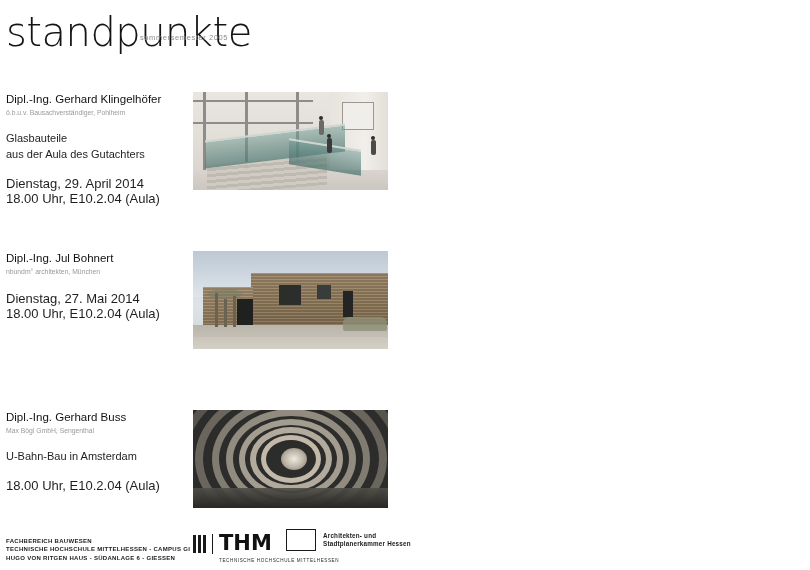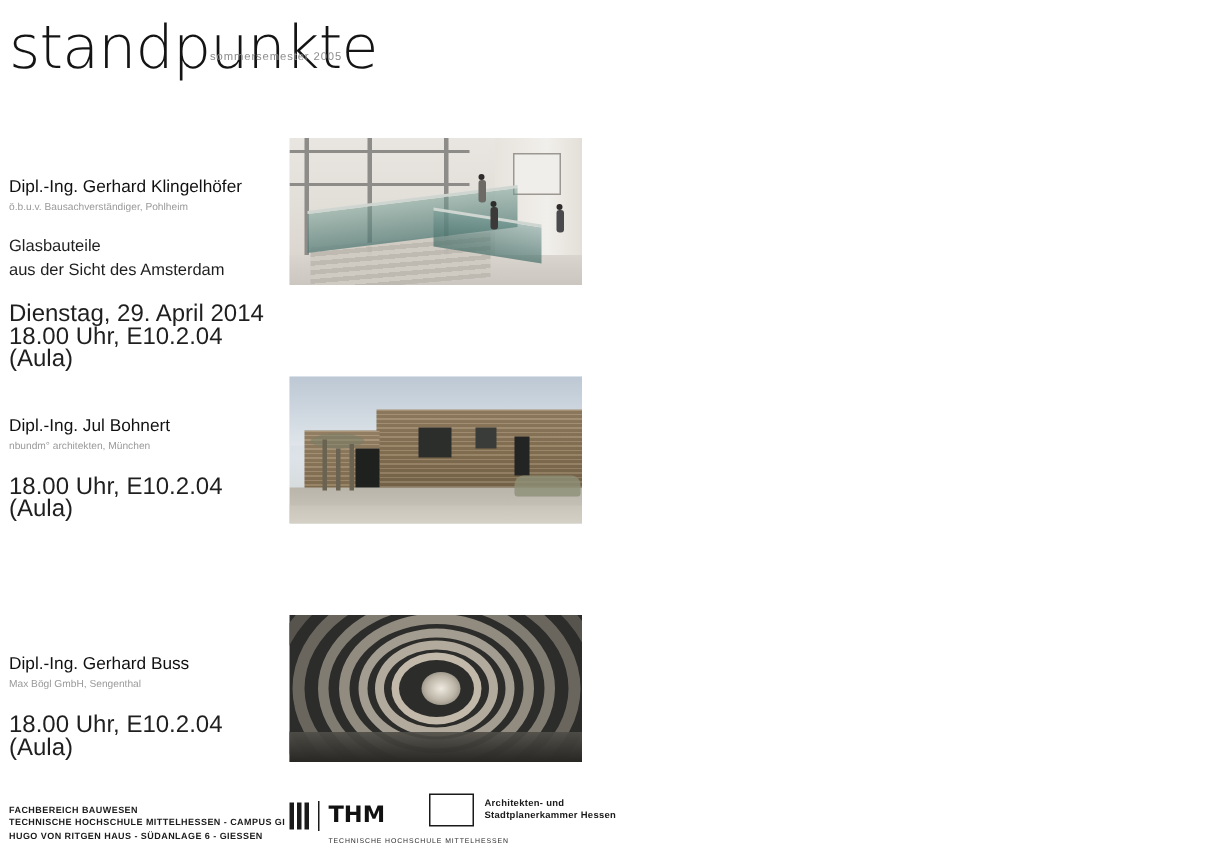--- a/index.html
+++ b/index.html
@@ -56,39 +56,38 @@
     position: absolute;
     left: 6px;
     top: 0;
     width: 180px;
   }
   .speaker {
     font-size: 11.5px;
     color: #111111;
     line-height: 14px;
     white-space: nowrap;
-    margin-top: 26px;
   }
   .affil {
     font-size: 6.8px;
     color: #9a9a9a;
     line-height: 10px;
     margin-top: 2px;
     white-space: nowrap;
   }
   .talk {
     font-size: 11px;
     color: #1f1f1f;
     line-height: 16px;
   }
   .talk-block {
     margin-top: 12px;
   }
   .when {
-    font-size: 16px;
+    font-size: 13px;
     color: #1f1f1f;
     line-height: 15px;
   }
   .when-block {
     margin-top: 14px;
   }
 
   .entry-photo {
     position: absolute;
     top: 0;
@@ -258,21 +257,21 @@
   }
   .thm-bars span:nth-child(1) { height: 18px; }
   .thm-bars span:nth-child(2) { height: 18px; }
   .thm-bars span:nth-child(3) { height: 18px; }
   .thm-divider {
     width: 1px; height: 20px; background: #1a1a1a;
   }
   .thm-word {
     font-family: "DejaVu Sans", sans-serif;
     font-weight: bold;
-    font-size: 15px;
+    font-size: 21px;
     letter-spacing: 0px;
     line-height: 21px;
     color: #111;
   }
   .thm-sub {
     position: absolute;
     left: 0;
     bottom: -9px;
     font-size: 4.6px;
     letter-spacing: 0.6px;
@@ -307,21 +306,21 @@
     <div class="masthead-title">standpunkte</div>
   </div>
   <div class="masthead-sub">sommersemester 2005</div>
 
   <div class="entry" style="top:92px;">
     <div class="entry-text">
       <div class="speaker">Dipl.-Ing. Gerhard Klingelhöfer</div>
       <div class="affil">ö.b.u.v. Bausachverständiger, Pohlheim</div>
       <div class="talk-block">
         <div class="talk">Glasbauteile</div>
-        <div class="talk">aus der Sicht des Amsterdam</div>
+        <div class="talk">aus der Aula des Gutachters</div>
       </div>
       <div class="when-block">
         <div class="when">Dienstag, 29. April 2014</div>
         <div class="when">18.00 Uhr, E10.2.04 (Aula)</div>
       </div>
     </div>
     <div class="entry-photo photo1">
       <div class="p1-wallR"></div>
       <div class="p1-frame"></div>
       <div class="p1-beam t"></div>
@@ -340,20 +339,21 @@
       <div class="p1-person c"></div>
       <div class="p1-head c"></div>
     </div>
   </div>
 
   <div class="entry" style="top:251px;">
     <div class="entry-text">
       <div class="speaker">Dipl.-Ing. Jul Bohnert</div>
       <div class="affil">nbundm° architekten, München</div>
       <div class="when-block">
+        <div class="when">Dienstag, 27. Mai 2014</div>
         <div class="when">18.00 Uhr, E10.2.04 (Aula)</div>
       </div>
     </div>
     <div class="entry-photo photo2">
       <div class="p2-sky"></div>
       <div class="p2-build">
         <div class="p2-slats"></div>
       </div>
       <div class="p2-build2">
         <div class="p2-slats"></div>
@@ -369,20 +369,24 @@
       <div class="p2-tree b"></div>
       <div class="p2-tree c"></div>
       <div class="p2-shrub"></div>
     </div>
   </div>
 
   <div class="entry" style="top:410px;">
     <div class="entry-text">
       <div class="speaker">Dipl.-Ing. Gerhard Buss</div>
       <div class="affil">Max Bögl GmbH, Sengenthal</div>
+      <div class="talk-block">
+        <div class="talk">U-Bahn-Bau  in Amsterdam</div>
+        <div class="talk"></div>
+      </div>
       <div class="when-block">
         <div class="when">18.00 Uhr, E10.2.04 (Aula)</div>
       </div>
     </div>
     <div class="entry-photo photo3">
       <div class="ring" style="width:210px;height:160px;border-width:8px;border-color:#57544d;"></div>
       <div class="ring" style="width:176px;height:132px;border-width:8px;border-color:#6a665e;"></div>
       <div class="ring" style="width:144px;height:108px;border-width:7px;border-color:#817c72;"></div>
       <div class="ring" style="width:116px;height:86px;border-width:7px;border-color:#918b80;"></div>
       <div class="ring" style="width:92px;height:68px;border-width:6px;border-color:#a39c90;"></div>

